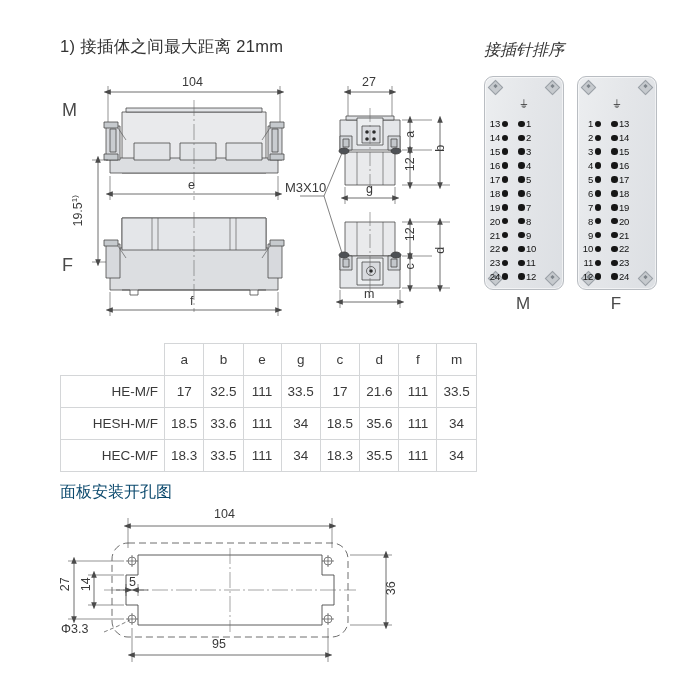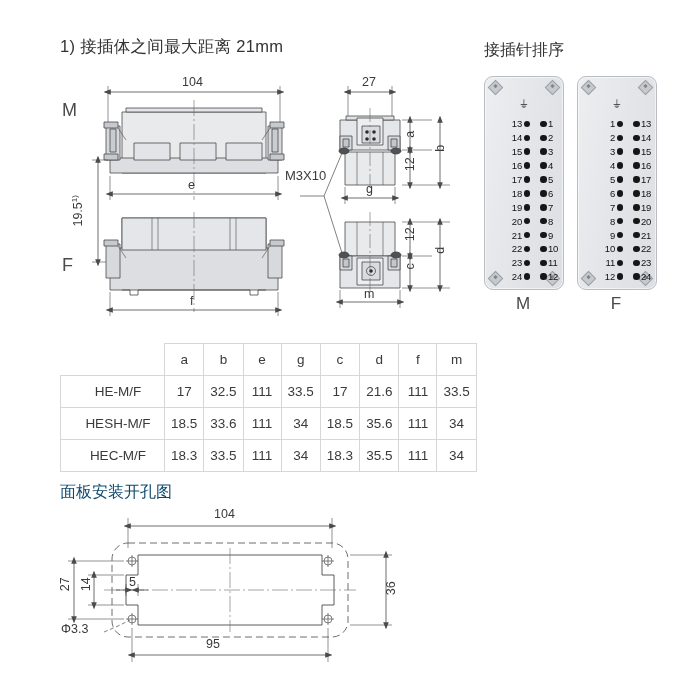--- a/index.html
+++ b/index.html
@@ -33,20 +33,21 @@
     color: #333;
     white-space: nowrap;
   }
   .heading-pins {
     position: absolute;
     left: 484px;
     top: 40px;
     font-size: 16px;
     color: #333;
     white-space: nowrap;
+    font-style: italic;
   }
   .heading-panel {
     position: absolute;
     left: 60px;
     top: 482px;
     font-size: 16px;
     color: #0c4a6e;
     white-space: nowrap;
   }
 
@@ -111,21 +112,21 @@
     color: #2b2b2b;
     line-height: 1;
   }
   .pinrows {
     position: absolute;
     left: 0; right: 0;
   }
   .pinrow {
     display: flex;
     align-items: center;
-    justify-content: flex-end;
+    justify-content: flex-start;
     height: 13.9px;
     font-size: 9.5px;
     color: #111;
   }
   .pinrow .lbl {
     width: 15px;
     text-align: right;
     letter-spacing: -.2px;
   }
   .pinrow .lbl.r { text-align: left; }
@@ -157,21 +158,21 @@
   .spec-table td, .spec-table th {
     border: 1px solid #d4d6d8;
     height: 32px;
     padding: 0 6px;
     font-weight: normal;
     text-align: center;
     box-sizing: border-box;
   }
   .spec-table th.corner { border-left: none; border-top: none; }
   .spec-table td.rowlabel {
-    text-align: center;
+    text-align: right;
     padding-left: 17px;
     white-space: nowrap;
   }
   .spec-table th.colhead { width: 38px; }
   .spec-table td.val { width: 38px; }
   .spec-table .w-first { width: 104px; }
 </style>
 </head>
 <body>
 
@@ -379,39 +380,39 @@
   <div class="dimtext" style="left:188px; top:179px;">e</div>
   <div class="dimtext" style="left:190px; top:295px;">f</div>
 
   <div class="viewlabel" style="left:62px; top:100px;">M</div>
   <div class="viewlabel" style="left:62px; top:255px;">F</div>
 
   <div style="position:absolute; left:56px; top:190px; width:44px; height:44px;">
     <div class="dimtext rot" style="left:0; top:14px; width:44px; text-align:center;"><span>19.5</span><span class="sup">1)</span></div>
   </div>
 
-  <div class="dimtext" style="left:285px; top:169px; font-size:13px;">M3X10</div>
+  <div class="dimtext" style="left:285px; top:181px; font-size:13px;">M3X10</div>
 
   <div class="dimtext" style="left:362px; top:76px;">27</div>
   <div class="dimtext rot" style="left:398px; top:128px; width:24px; text-align:center;">a</div>
   <div class="dimtext rot" style="left:428px; top:142px; width:24px; text-align:center;">b</div>
   <div class="dimtext rot" style="left:398px; top:158px; width:24px; text-align:center;">12</div>
   <div class="dimtext" style="left:366px; top:183px;">g</div>
 
   <div class="dimtext rot" style="left:398px; top:228px; width:24px; text-align:center;">12</div>
   <div class="dimtext rot" style="left:428px; top:244px; width:24px; text-align:center;">d</div>
   <div class="dimtext rot" style="left:398px; top:260px; width:24px; text-align:center;">c</div>
   <div class="dimtext" style="left:364px; top:288px;">m</div>
 
   <div class="dimtext" style="left:214px; top:508px;">104</div>
   <div class="dimtext rot" style="left:50px; top:578px; width:30px; text-align:center;">27</div>
   <div class="dimtext rot" style="left:71px; top:578px; width:30px; text-align:center;">14</div>
   <div class="dimtext" style="left:129px; top:576px;">5</div>
   <div class="dimtext rot" style="left:376px; top:582px; width:30px; text-align:center;">36</div>
-  <div class="dimtext" style="left:206px; top:638px;">95</div>
+  <div class="dimtext" style="left:212px; top:638px;">95</div>
   <div class="dimtext" style="left:61px; top:623px;">Φ3.3</div>
 
   <div class="pinpanel" style="left:484px; top:76px; width:78px; height:212px;">
     <div class="pp-screw" style="left:5px; top:5px;"></div>
     <div class="pp-screw" style="right:5px; top:5px;"></div>
     <div class="pp-screw" style="left:5px; bottom:5px;"></div>
     <div class="pp-screw" style="right:5px; bottom:5px;"></div>
     <div class="pp-ground" style="top:22px;">⏚</div>
     <div class="pinrows" id="rows-male" style="top:40px;">
         <div class="pinrow">

